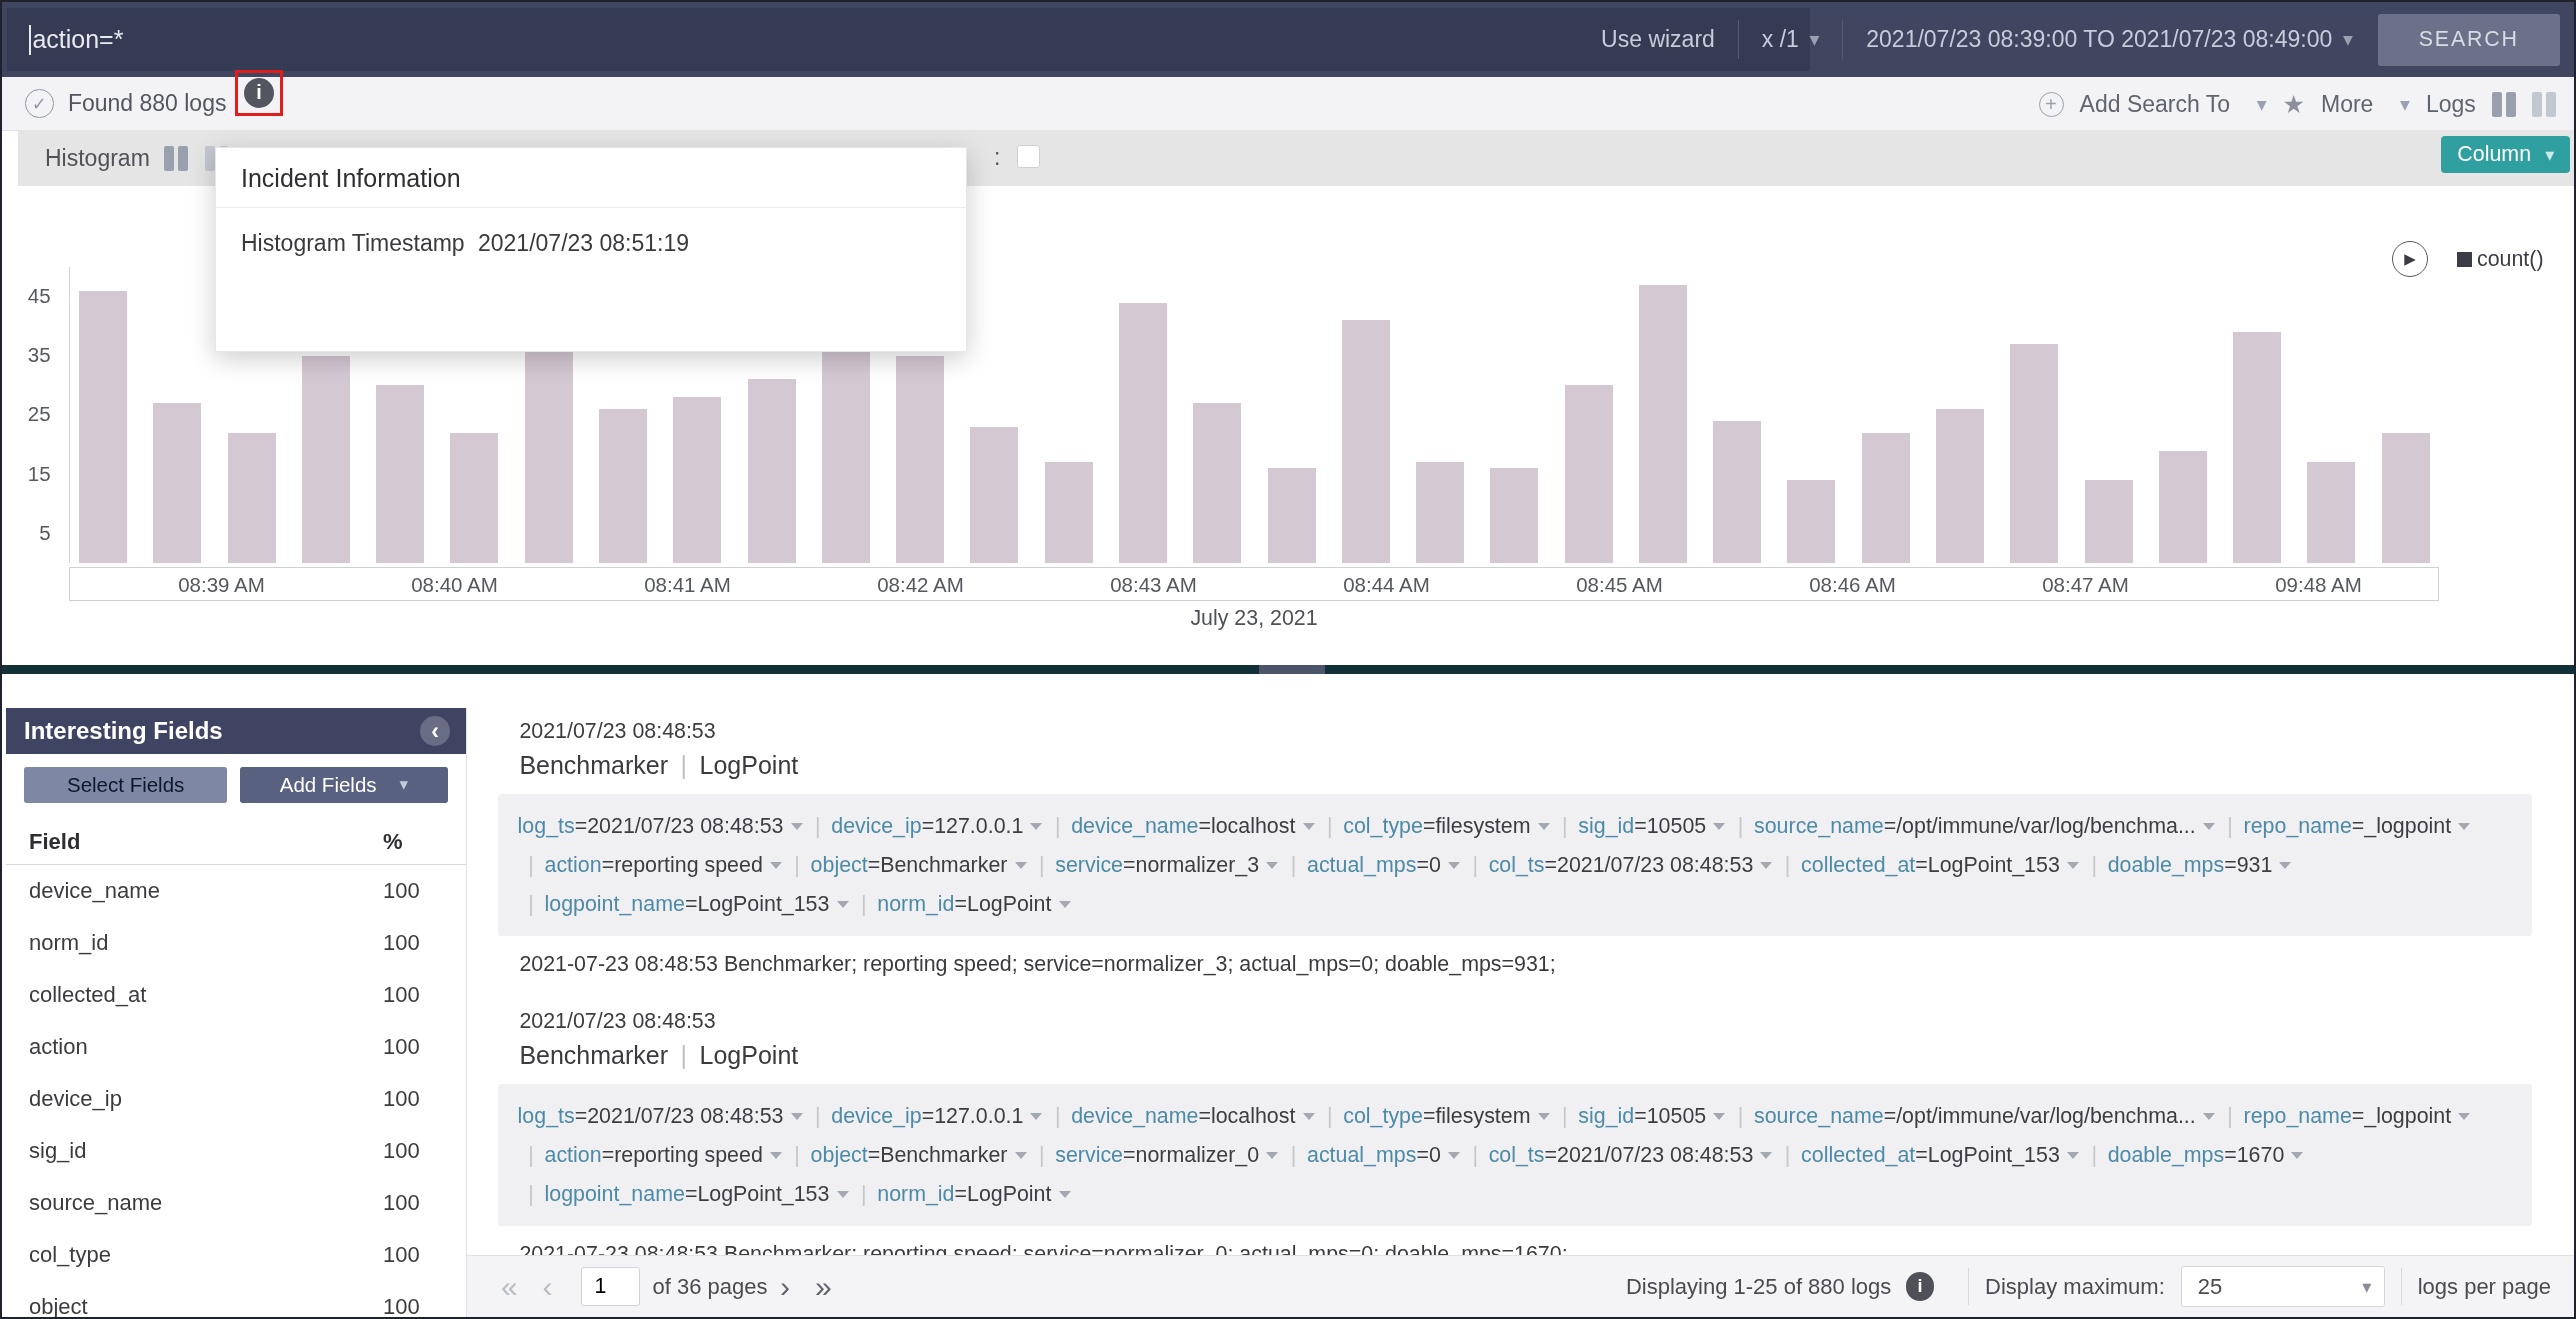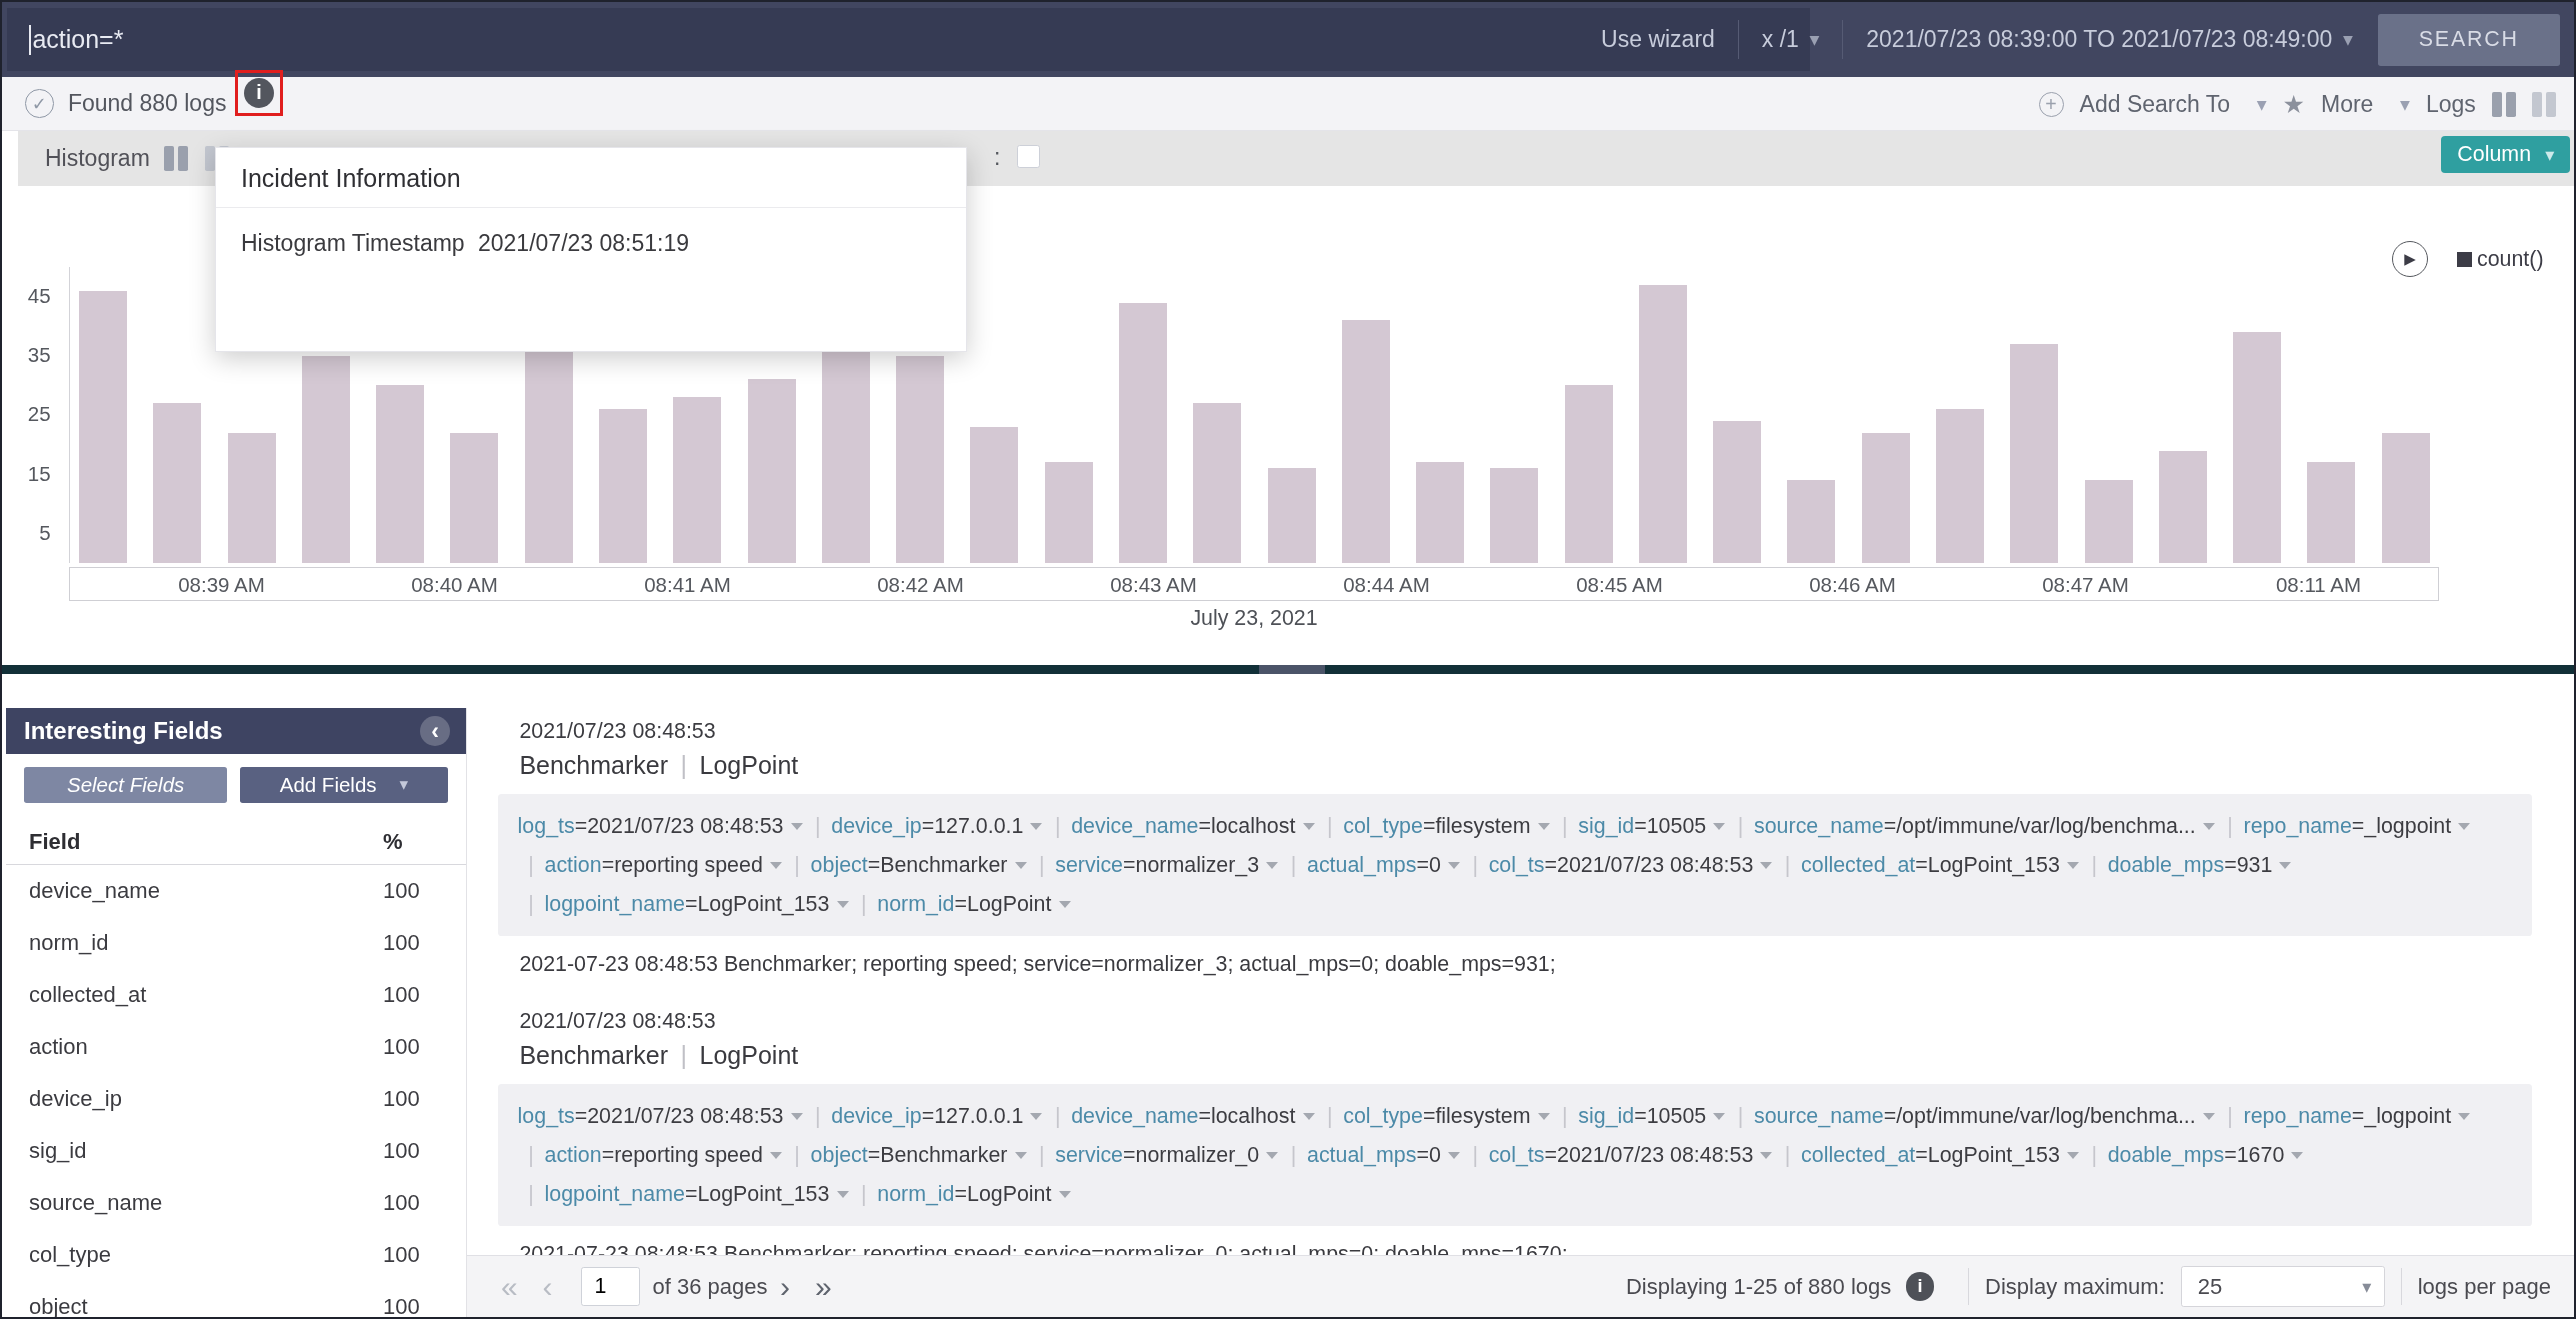--- a/index.html
+++ b/index.html
@@ -88,22 +88,22 @@
   
   .bottom { position:absolute; left:4px; top:672px; width:100%; bottom:0; background:#fff; }
 
   .sidebar { position:absolute; left:0; top:34px; width:461px; bottom:0; background:#fff;
              border-right:0.9px solid #e2e2e6; }
   .sb-header { height:46px; background:#3e4462; color:#fff; display:flex; align-items:center;
                justify-content:space-between; padding:0 16px 0 18px; font-size:24px; font-weight:bold; }
   .sb-collapse { width:30px; height:30px; border-radius:50%; background:rgba(255,255,255,.22); color:#fff;
                  font-size:23px; display:flex; align-items:center; justify-content:center; cursor:pointer; }
   .sb-buttons { display:flex; gap:12.5px; padding:12.5px 18px 10.7px; }
-  .btn-select { width:209px; height:36px; background:#7e87a3; color:#ffffff; font-size:20.5px; border:none;
-                border-radius:2.7px; cursor:pointer;font-style:italic; }
+  .btn-select { width:209px; height:36px; background:#7e87a3; color:#0f172a; font-size:20.5px; border:none;
+                border-radius:2.7px; cursor:pointer; }
   .btn-add { width:214px; height:36px; background:#596181; color:#fff; font-size:20.5px; border:none;
              border-radius:2.7px; cursor:pointer; display:flex; align-items:center; justify-content:center; gap:23px; }
   .btn-add .dd { color:#c3c8da; font-size:17px; }
   .sb-table-head { display:grid; grid-template-columns:354px 1fr; padding:10.7px 23px 9px; font-size:22px;
                    font-weight:bold; color:#2e2e33; border-bottom:1.8px solid #d8d8dd; margin:5.4px 0 0; }
   .sb-row { display:grid; grid-template-columns:354px 1fr; padding:0 23px; height:52px; align-items:center;
             font-size:22px; color:#3b3b40; cursor:pointer; }
 
   .results { position:absolute; left:461px; top:34px; right:0; bottom:62px; padding:10.7px 46px 0 31px; overflow:hidden; }
   .entry { margin-bottom:32px; }
@@ -245,21 +245,21 @@
     <div class="x-strip">
         <div class="xtick" style="left: 98px;">08:39 AM</div>
         <div class="xtick" style="left: 331px;">08:40 AM</div>
         <div class="xtick" style="left: 564px;">08:41 AM</div>
         <div class="xtick" style="left: 797px;">08:42 AM</div>
         <div class="xtick" style="left: 1030px;">08:43 AM</div>
         <div class="xtick" style="left: 1263px;">08:44 AM</div>
         <div class="xtick" style="left: 1496px;">08:45 AM</div>
         <div class="xtick" style="left: 1729px;">08:46 AM</div>
         <div class="xtick" style="left: 1962px;">08:47 AM</div>
-        <div class="xtick" style="left: 2195px;">08:11 AM</div>
+        <div class="xtick" style="left: 2195px;">09:48 AM</div>
       </div>
     <div class="x-date">July 23, 2021</div>
     <div class="legend">
       <span class="play-circle">▶</span>
       <span class="legend-swatch"></span>
       <span class="legend-text">count()</span>
     </div>
   </div>
 
   <div class="popup">

